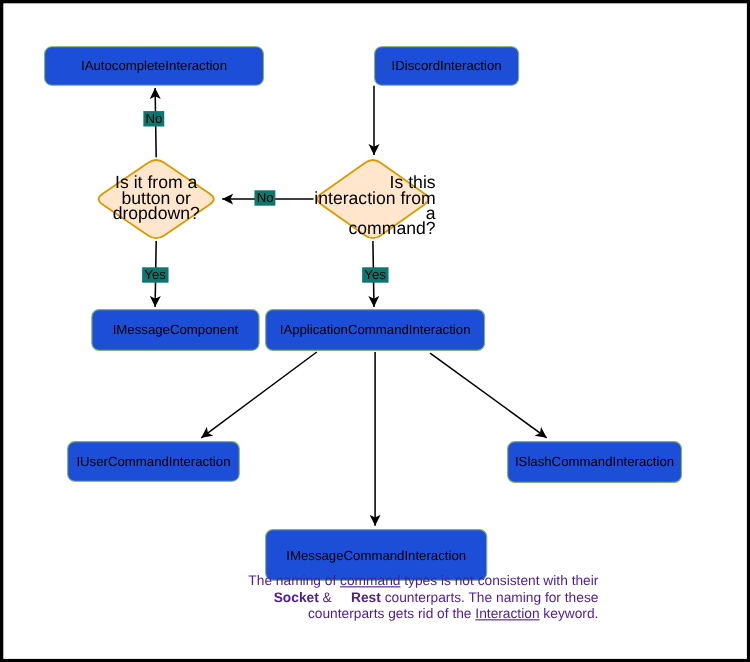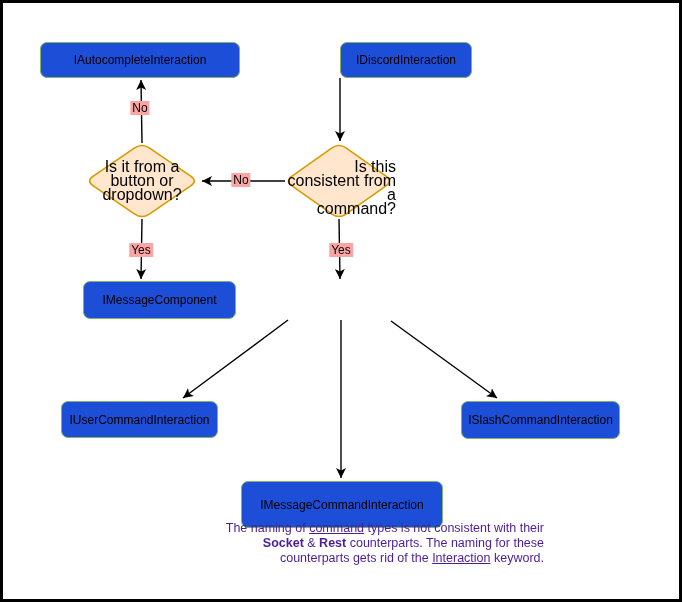--- a/index.html
+++ b/index.html
@@ -49,38 +49,38 @@
   .dtext {
     position: absolute;
     font-size: 16px;
     line-height: 14px;
     color: #000000;
     text-align: center;
   }
   .elabel {
     position: absolute;
     transform: translate(-50%, -50%);
-    background: #fca5a5;
+    background: #0f766e;
     font-size: 12px;
     color: #000000;
     padding: 0 2px;
     white-space: nowrap;
   }
   .caption {
     position: absolute;
     left: 144px;
     top: 521px;
     width: 400px;
     text-align: right;
     font-size: 12.5px;
     line-height: 15px;
     color: #4c1d95;
   }
   .caption .u { text-decoration: underline; }
-  .caption .b { font-weight: bold; }
+  .caption .b { font-weight: bold; margin-left: 14px; }
 </style>
 </head>
 <body>
 
 <div class="frame">
 
   <svg class="layer" viewBox="0 0 682 602">
     <defs>
       <marker id="arrowhead" markerUnits="userSpaceOnUse" markerWidth="12" markerHeight="12" refX="10" refY="5" orient="auto">
         <path d="M0,0 L10,5 L0,10 L2.5,5 Z" fill="#000000"></path>
@@ -102,38 +102,41 @@
 
   <div class="node" style="left:40px; top:42px; width:200px; height:36px;">
     <span>IAutocompleteInteraction</span>
   </div>
   <div class="node" style="left:292px; top:42px; width:132px; height:36px;margin-left:48px;">
     <span>IDiscordInteraction</span>
   </div>
   <div class="node" style="left:83px; top:281px; width:153px; height:38px;">
     <span>IMessageComponent</span>
   </div>
+  <div class="node" style="left:241px; top:281px; width:200px; height:38px;">
+    <span>IApplicationCommandInteraction</span>
+  </div>
   <div class="node" style="left:61px; top:401px; width:157px; height:37px;">
     <span>IUserCommandInteraction</span>
   </div>
   <div class="node" style="left:461px; top:401px; width:159px; height:38px;">
     <span>ISlashCommandInteraction</span>
   </div>
   <div class="node" style="left:241px; top:481px; width:202px; height:47px;">
     <span>IMessageCommandInteraction</span>
   </div>
 
   <div class="dtext" style="left:92px; top:160px; width:100px;">
     <div>Is it from a</div>
     <div>button or</div>
     <div>dropdown?</div>
   </div>
   <div class="dtext" style="left:282px; top:160px; width:114px;text-align:right;">
     <div>Is this</div>
-    <div>consistent from a</div>
+    <div>interaction from a</div>
     <div>command?</div>
   </div>
 
   <div class="elabel" style="left:140px; top:108px;">No</div>
   <div class="elabel" style="left:241px; top:180px;">No</div>
   <div class="elabel" style="left:141px; top:250px;">Yes</div>
   <div class="elabel" style="left:341px; top:250px;">Yes</div>
 
   <div class="caption">
     <div class="cap-line">

